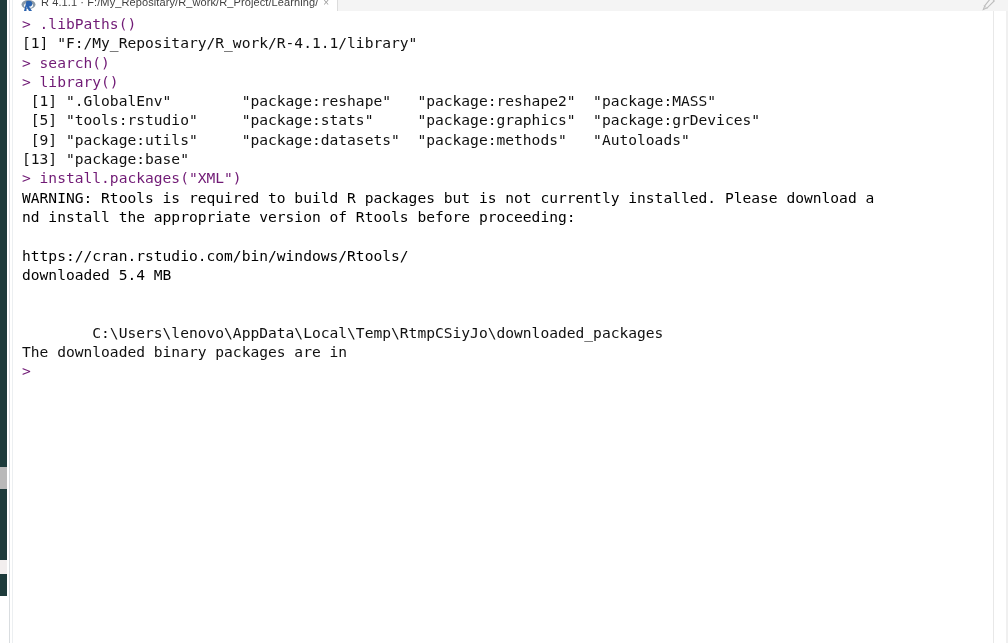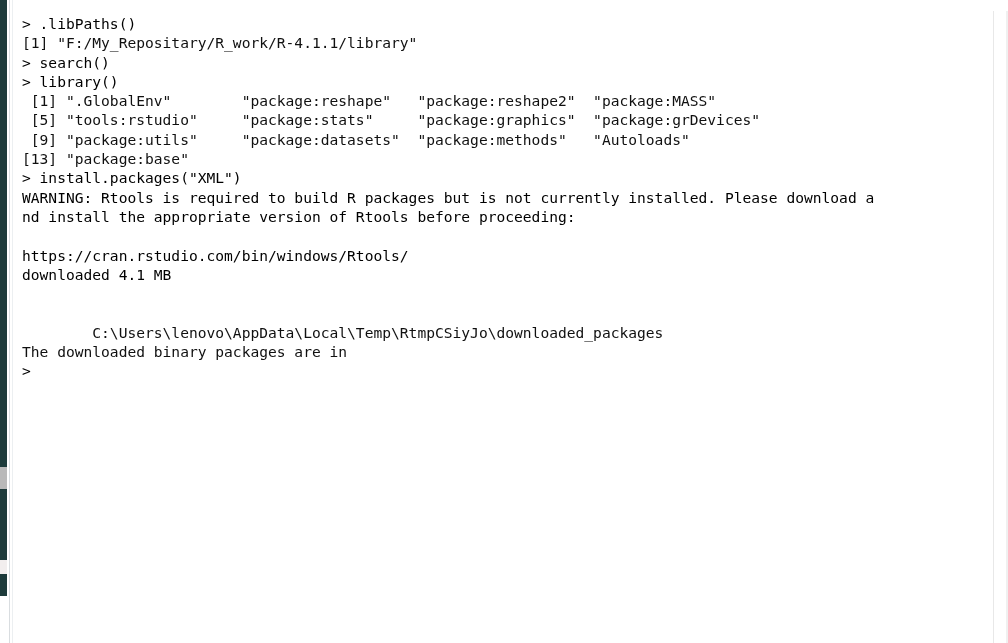--- a/index.html
+++ b/index.html
@@ -137,21 +137,21 @@
     padding: 3px 0 0 9px;
   }
   .line {
     font-family: "DejaVu Sans Mono", "Liberation Mono", monospace;
     font-size: 14.6px;
     line-height: 19.3px;
     white-space: pre;
     letter-spacing: 0px;
     height: 19.3px;
   }
-  .c-cmd   { color: #000000; }
+  .c-cmd   { color: #701a75; }
   .c-out   { color: #101010; }
   .c-err   { color: #000000; }
   .c-blank { color: transparent; }
 
   
   .vscroll {
     position: absolute;
     right: 0;
     top: 11px;
     width: 14px;
@@ -174,37 +174,56 @@
 <div id="app">
 
   <div class="left-strip"></div>
   <div class="left-strip-gap"></div>
   <div class="left-strip-gap2"></div>
   <div class="left-strip-bottom"></div>
 
   <div class="vrule-a"></div>
   <div class="vrule-b"></div>
 
+  <div class="pane-header">
+    <div class="pane-tab">
+      <span class="r-logo">
+        <svg width="15" height="12" viewBox="0 0 30 24" xmlns="http://www.w3.org/2000/svg">
+          <ellipse cx="15" cy="11" rx="14" ry="9" fill="#8a9aa8"></ellipse>
+          <ellipse cx="15" cy="13" rx="9" ry="5" fill="#ffffff"></ellipse>
+          <path d="M11 4 h8 a6 6 0 0 1 0 11 h-3 l6 9 h-6 l-5 -9 v9 h-5 z" fill="#2a63b0"></path>
+        </svg>
+      </span>
+      <span class="pane-tab-label">R 4.1.1 · F:/My_Repositary/R_work/R_Project/Learning/</span>
+      <span class="pane-tab-close">×</span>
+    </div>
+    <span class="broom-icon">
+      <svg width="16" height="14" viewBox="0 0 20 18" xmlns="http://www.w3.org/2000/svg">
+        <path d="M14 1 L18 5 L9 14 L4 16 L6 11 Z" fill="none" stroke="#7b7b7b" stroke-width="1.4"></path>
+        <path d="M5 11 L9 15" stroke="#7b7b7b" stroke-width="1.2"></path>
+      </svg>
+    </span>
+  </div>
 
   <div class="console">
     <div class="console-inner" id="console-lines">
         <div class="line c-cmd">&gt; .libPaths()</div>
         <div class="line c-out">[1] "F:/My_Repositary/R_work/R-4.1.1/library"</div>
         <div class="line c-cmd">&gt; search()</div>
         <div class="line c-cmd">&gt; library()</div>
         <div class="line c-out"> [1] ".GlobalEnv"        "package:reshape"   "package:reshape2"  "package:MASS"</div>
         <div class="line c-out"> [5] "tools:rstudio"     "package:stats"     "package:graphics"  "package:grDevices"</div>
         <div class="line c-out"> [9] "package:utils"     "package:datasets"  "package:methods"   "Autoloads"</div>
         <div class="line c-out">[13] "package:base"</div>
         <div class="line c-cmd">&gt; install.packages("XML")</div>
         <div class="line c-err">WARNING: Rtools is required to build R packages but is not currently installed. Please download a</div>
         <div class="line c-err">nd install the appropriate version of Rtools before proceeding:</div>
         <div class="line c-blank">&nbsp;</div>
         <div class="line c-err">https://cran.rstudio.com/bin/windows/Rtools/</div>
-        <div class="line c-err">downloaded 4.1 MB</div>
+        <div class="line c-err">downloaded 5.4 MB</div>
         <div class="line c-blank">&nbsp;</div>
         <div class="line c-blank">&nbsp;</div>
         <div class="line c-out">        C:\Users\lenovo\AppData\Local\Temp\RtmpCSiyJo\downloaded_packages</div>
         <div class="line c-out">The downloaded binary packages are in</div>
         <div class="line c-cmd">&gt; </div>
       </div>
   </div>
 
   <div class="vscroll">
     <div class="vscroll-edge"></div>

